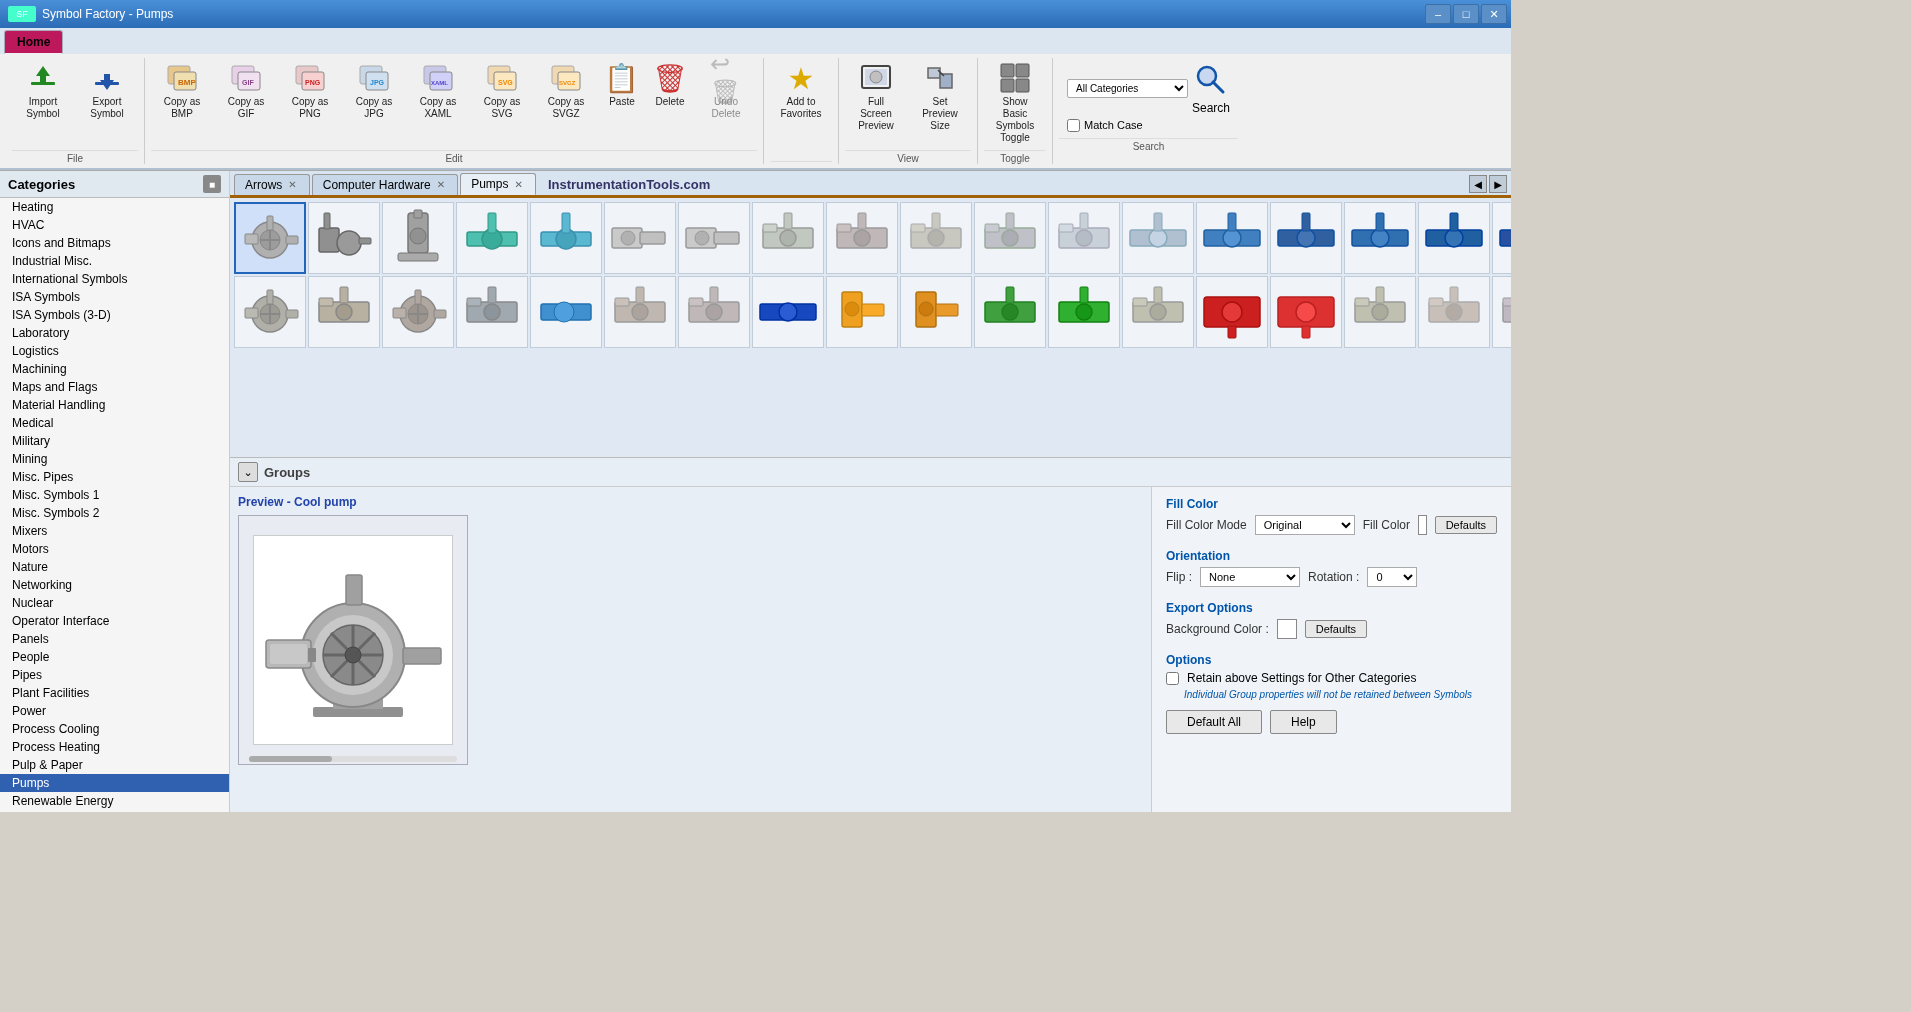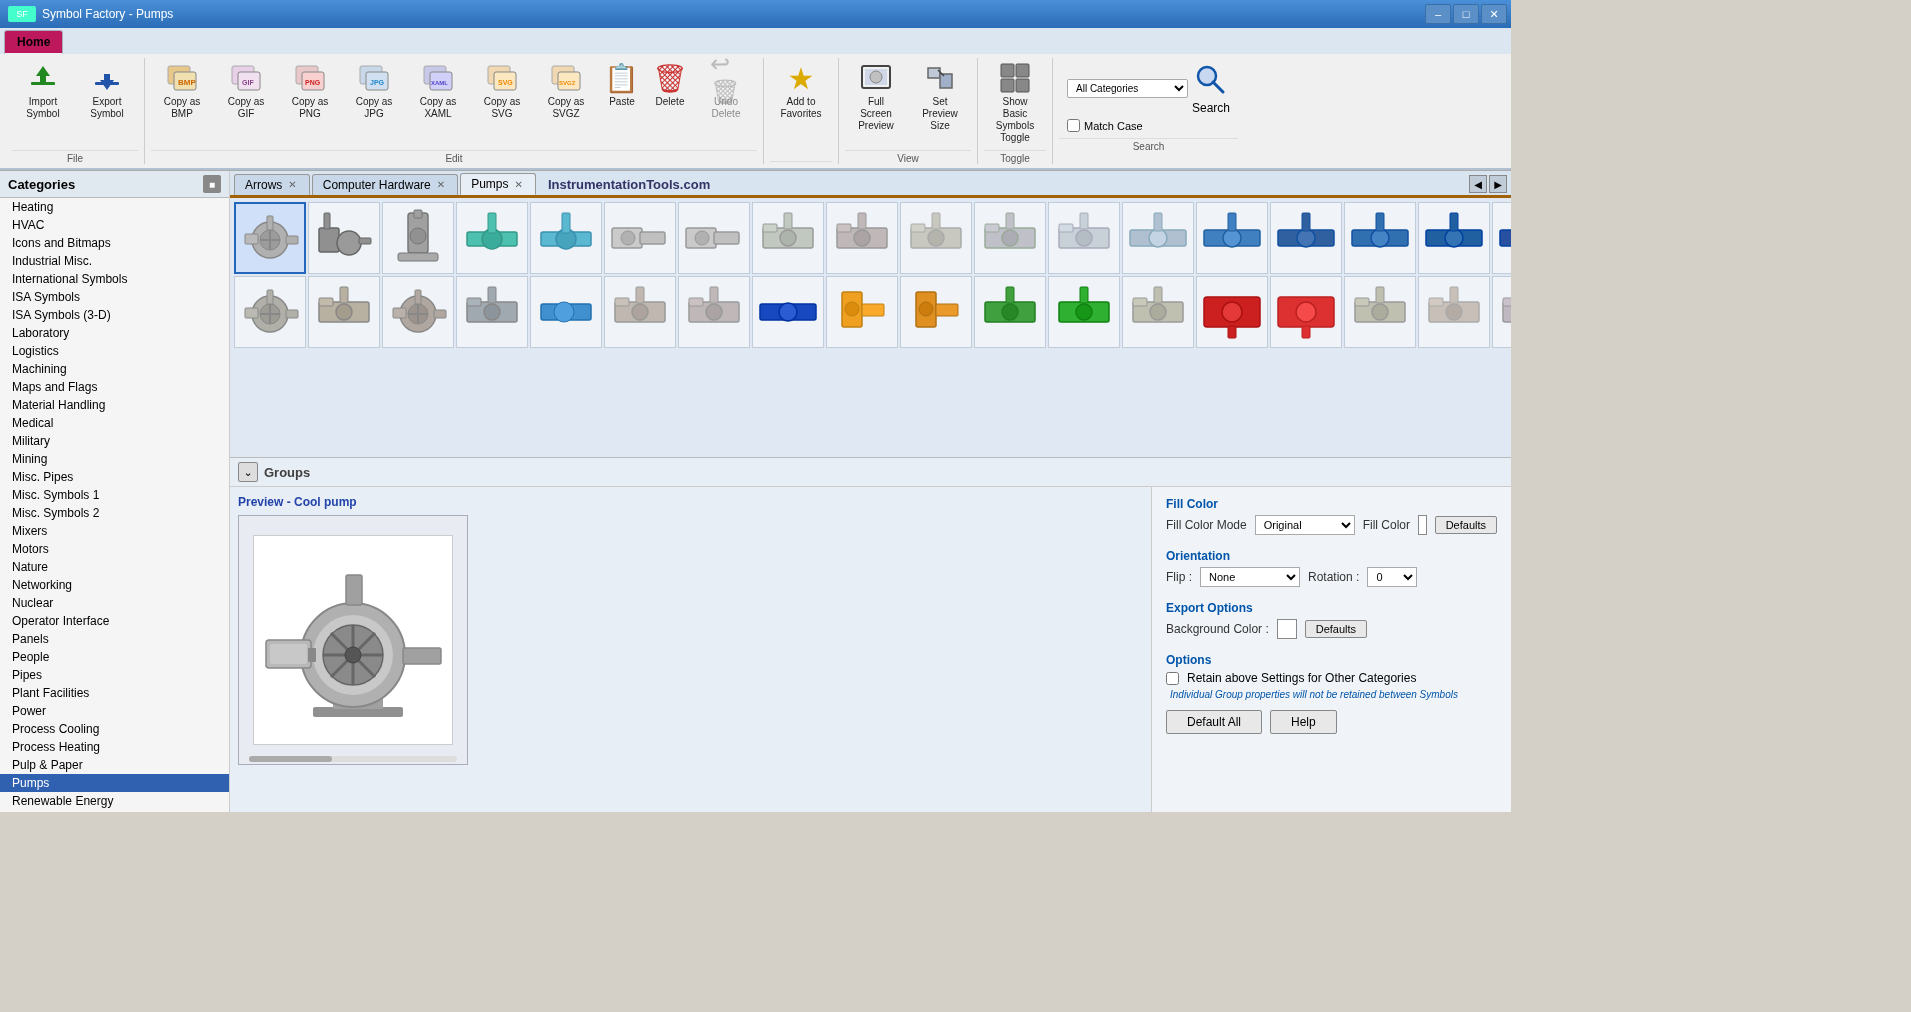--- a/index.html
+++ b/index.html
@@ -34,21 +34,21 @@
     .ribbon-group-label { text-align: center; font-size: 10px; color: #555; margin-top: 2px; padding-top: 2px; border-top: 1px solid #ddd; }
 
     .ribbon-btn { display: flex; flex-direction: column; align-items: center; justify-content: flex-start; padding: 3px 5px; min-width: 46px; cursor: pointer; border: 1px solid transparent; border-radius: 3px; gap: 2px; }
     .ribbon-btn .btn-icon { width: 32px; height: 32px; display: flex; align-items: center; justify-content: center; font-size: 22px; }
     .ribbon-btn .btn-label { font-size: 10px; text-align: center; line-height: 1.2; color: #222; max-width: 50px; }
 
     
     .search-group { display: flex; flex-direction: column; gap: 4px; padding: 4px 8px; }
     .search-row { display: flex; align-items: center; gap: 4px; }
     .dropdown-select { padding: 2px 4px; border: 1px solid #aaa; border-radius: 2px; font-size: 10px; background: white; min-width: 120px; }
-    .match-case-row { display: flex; align-items: center; gap: 4px; font-size: 11px; }
+    .match-case-row { display: flex; gap: 4px; font-size: 11px; }
 
     
     .sidebar { width: 230px; background: #f5f5f5; border-right: 1px solid #ccc; display: flex; flex-direction: column; overflow: hidden; }
     .sidebar-header { background: #e0e8f0; padding: 4px 8px; font-weight: bold; font-size: 13px; border-bottom: 1px solid #bbb; display: flex; justify-content: space-between; align-items: center; }
     .sidebar-toggle { width: 18px; height: 18px; background: #888; color: white; display: flex; align-items: center; justify-content: center; cursor: pointer; font-size: 10px; border-radius: 2px; }
     .sidebar-list { overflow-y: auto; flex: 1; }
     .sidebar-item { padding: 2px 8px 2px 12px; cursor: pointer; font-size: 12px; white-space: nowrap; }
     .sidebar-item.active { background: #3060b0; color: white; }
 
     
@@ -758,21 +758,21 @@
             <button class="props-btn">Defaults</button>
           </div>
         </div>
 
         <div>
           <div class="props-section-title">Options</div>
           <div class="props-row">
             <input type="checkbox" class="props-checkbox" style="">
             <span>Retain above Settings for Other Categories</span>
           </div>
-          <div class="props-note" style="margin-left:4px;">Individual Group properties will not be retained between Symbols</div>
+          <div class="props-note" style="margin-left:18px;">Individual Group properties will not be retained between Symbols</div>
         </div>
 
         <div class="props-row">
           <button class="props-big-btn">Default All</button>
           <button class="props-big-btn">Help</button>
         </div>
 
       </div>
     </div>
 

